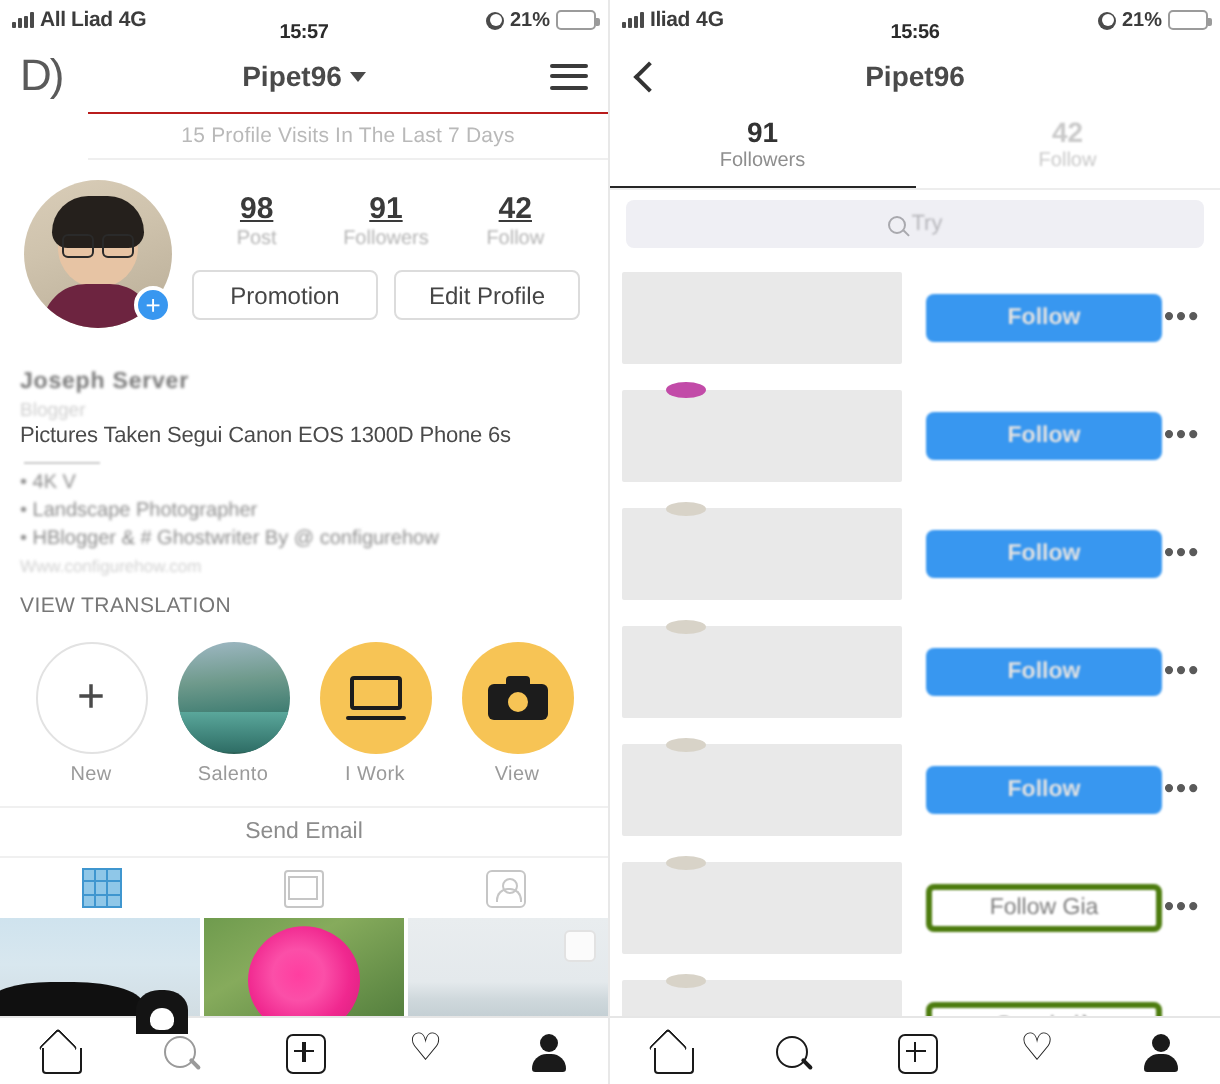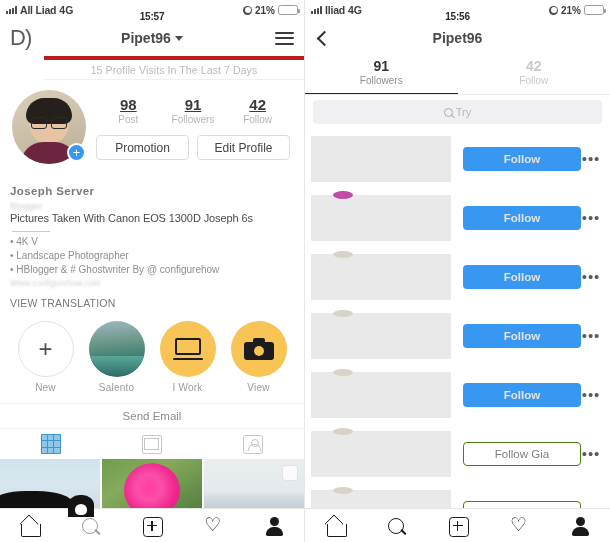--- a/index.html
+++ b/index.html
@@ -52,21 +52,21 @@
   .chev-d { width: 0; height: 0; border-left: 4.5px solid transparent; border-right: 4.5px solid transparent; border-top: 5px solid #4a4a4a; }
   .hamburger { margin-left: auto; display: flex; flex-direction: column; gap: 3.5px; z-index: 2; }
   .hamburger i { display: block; width: 19px; height: 2px; background: #3a3a3a; border-radius: 1px; }
   .back-chevron {
     width: 11px; height: 11px; border-left: 2px solid #333; border-bottom: 2px solid #333;
     transform: rotate(45deg); margin-left: 4px;
   }
 
   
   .visits-bar {
-    height: 24px; border-top: 4px solid #b91c1c; border-bottom: 1px solid #efefef;
+    height: 24px; border-top: 1px solid #b91c1c; border-bottom: 1px solid #efefef;
     display: flex; align-items: center; justify-content: center;
     font-size: 10.5px; color: #b9b9b9; letter-spacing: .1px; filter: blur(.3px); margin-left: 44px;
   }
 
   
   .profile-head { display: flex; padding: 10px 12px 4px 12px; }
   .avatar-wrap { position: relative; width: 74px; height: 74px; flex: 0 0 74px; }
   .avatar {
     width: 74px; height: 74px; border-radius: 50%; overflow: hidden;
     background: linear-gradient(160deg,#d9cdb8 0%,#cfc3ad 40%,#b9ad97 100%);
@@ -178,21 +178,21 @@
   .frow { display: flex; align-items: center; height: 59px; padding: 0 6px; }
   .frow-redact { width: 140px; height: 46px; background: #e9e9e9; border-radius: 1px; position: relative; }
   .frow-redact .pk { position:absolute; left:22px; top:-4px; width:20px; height:8px; border-radius:50%; background:#c24ba8; }
   .frow-redact .bg2 { position:absolute; left:22px; top:-3px; width:20px; height:7px; border-radius:50%; background:#d8d3c8; }
   .fbtn {
     width: 118px; height: 24px; border-radius: 4px; margin-left: 12px;
     display: flex; align-items: center; justify-content: center;
     font-size: 11.5px; font-weight: 600;
   }
   .fbtn.blue { background: #3897f0; color: #e2e2e2; filter: blur(.45px); }
-  .fbtn.outline { background: #fff; border: 1px solid #4d7c0f; color: #7f7f7f; font-weight: 400; filter: blur(.45px); }
+  .fbtn.outline { background: #fff; border: 3px solid #4d7c0f; color: #7f7f7f; font-weight: 400; filter: blur(.45px); }
   .dots { margin-left: auto; margin-right: 4px; font-size: 15px; color: #5a5a5a; letter-spacing: .8px; line-height: 1; }
 
   
   .bottomnav {
     position: absolute; left: 0; right: 0; bottom: 0; height: 34px;
     background: #fff; border-top: 1px solid #e6e6e6;
     display: flex; align-items: center; justify-content: space-around;
   }
   .nav-ico { width: 24px; height: 22px; position: relative; }
   .i-home::before { content:""; position:absolute; left:3px; top:9px; width:18px; height:12px; border:1.7px solid #1a1a1a; border-top:none; border-radius:0 0 2px 2px; }
@@ -277,21 +277,21 @@
         <div class="btn-row">
           <div class="ghost-btn">Promotion</div>
           <div class="ghost-btn">Edit Profile</div>
         </div>
       </div>
     </div>
 
     <div class="bio">
       <div class="bio-name">Joseph Server</div>
       <div class="bio-cat">Blogger</div>
-      <div class="bio-line">Pictures Taken With Canon EOS 1300D Joseph 6s</div>
+      <div class="bio-line">Pictures Taken Segui Canon EOS 1300D Phone 6s</div>
       <div class="bio-rule"></div>
       <div class="bio-item">• 4K V</div>
       <div class="bio-item">• Landscape Photographer</div>
       <div class="bio-item">• HBlogger &amp; # Ghostwriter By @ configurehow</div>
       <div class="bio-url">Www.configurehow.com</div>
       <div class="view-trans">VIEW TRANSLATION</div>
     </div>
 
     <div class="highlights">
       <div class="hl">

